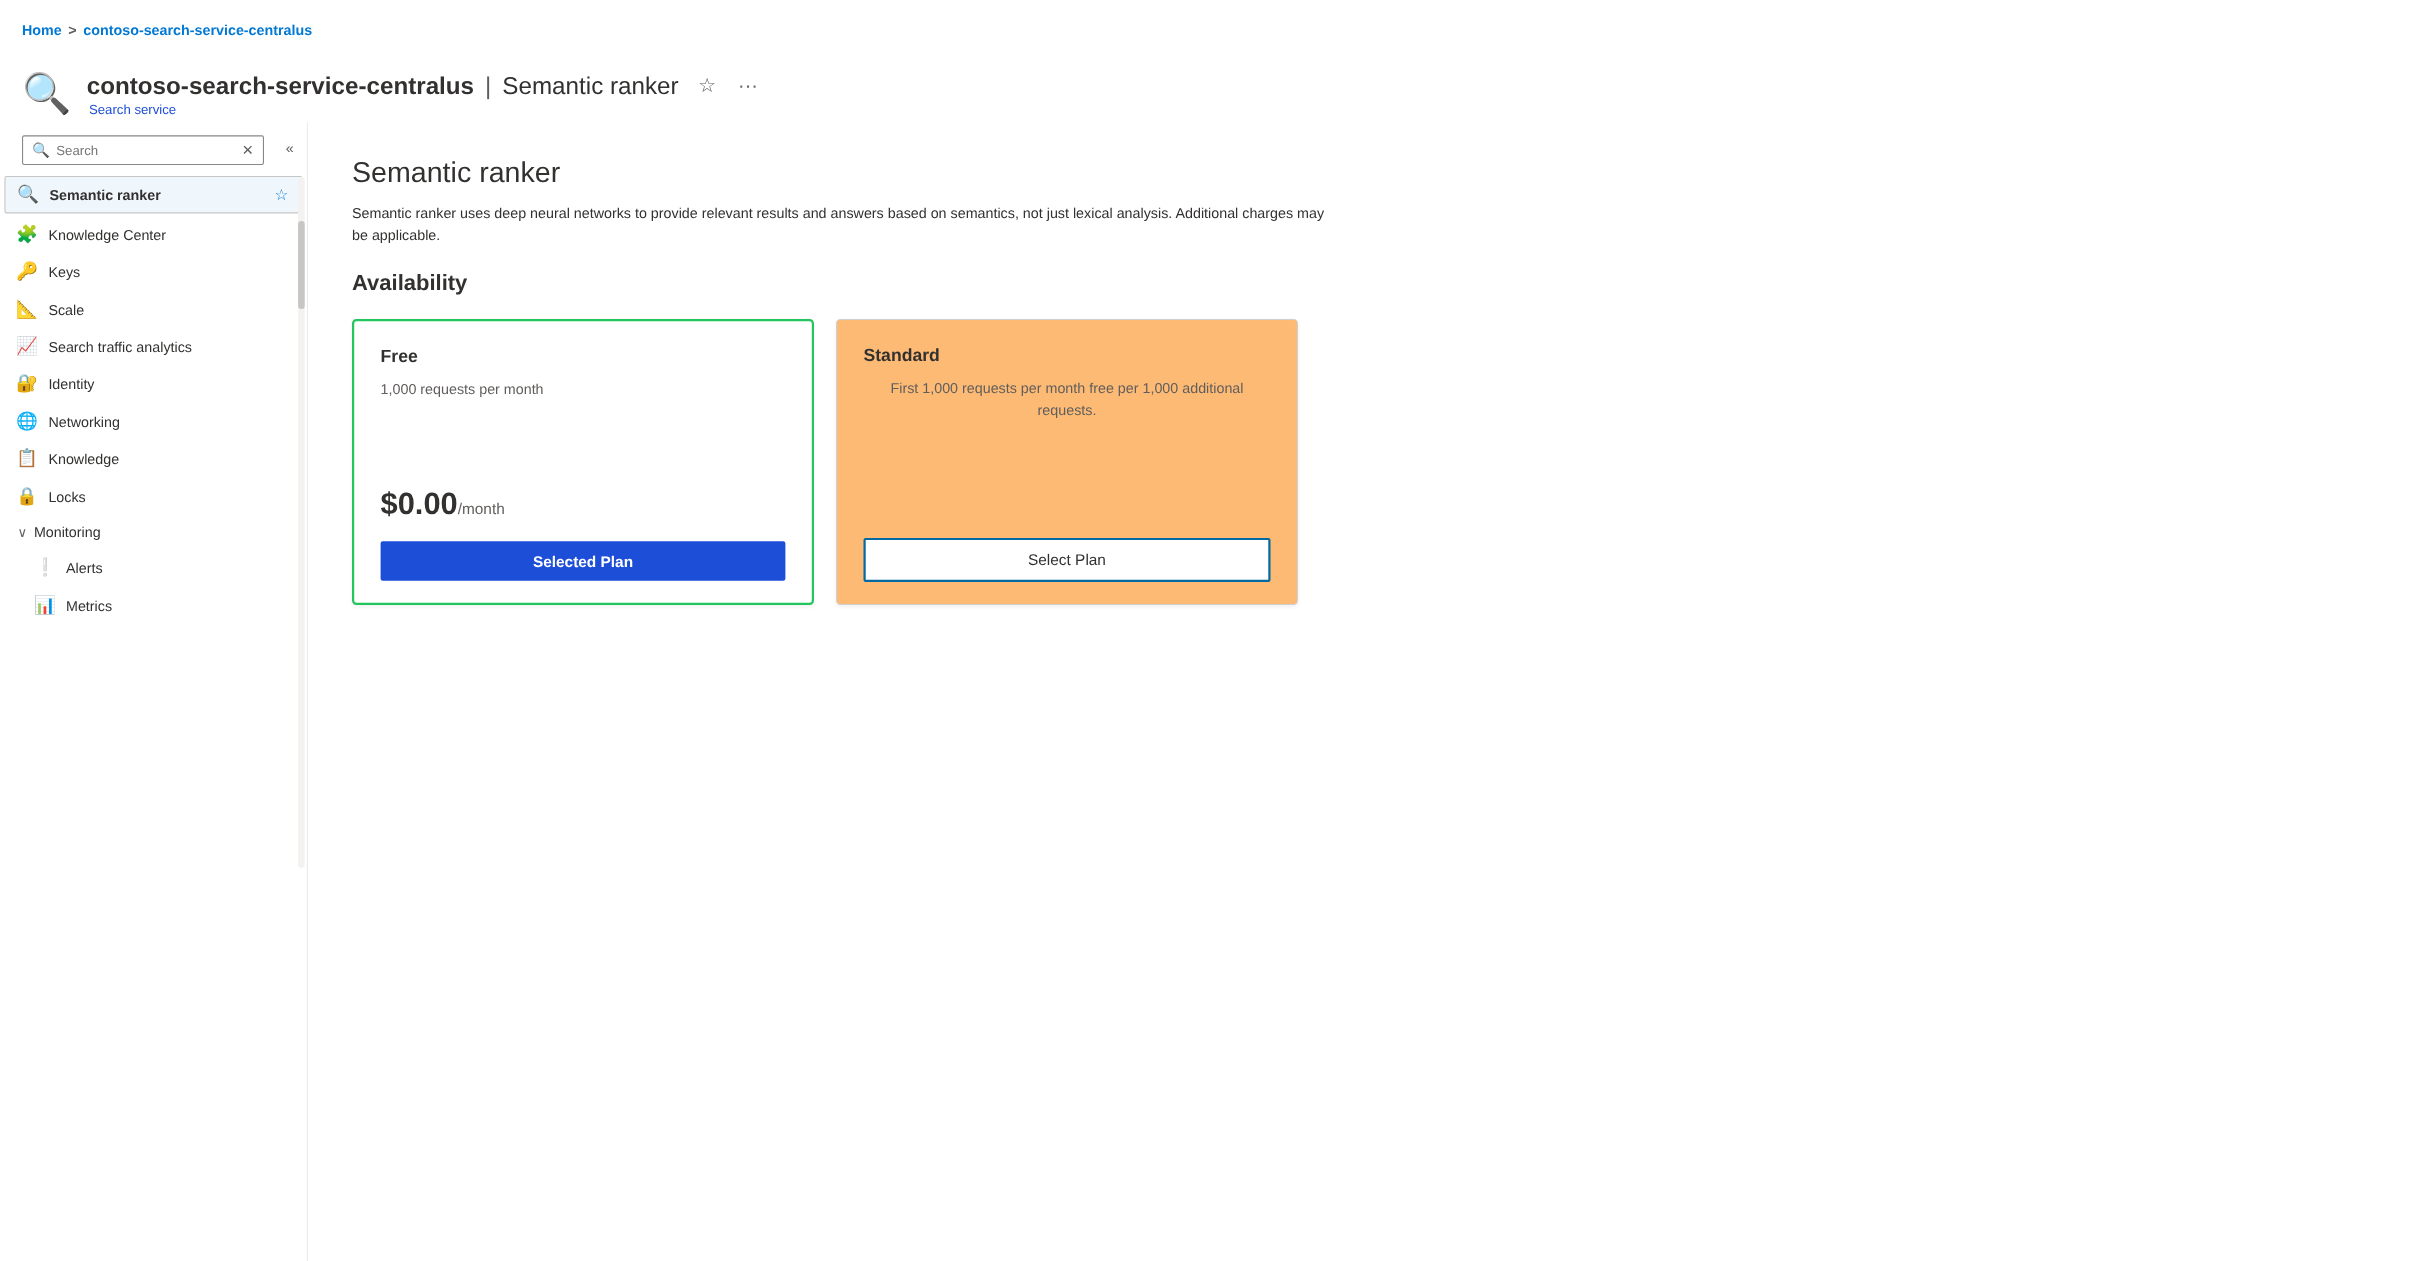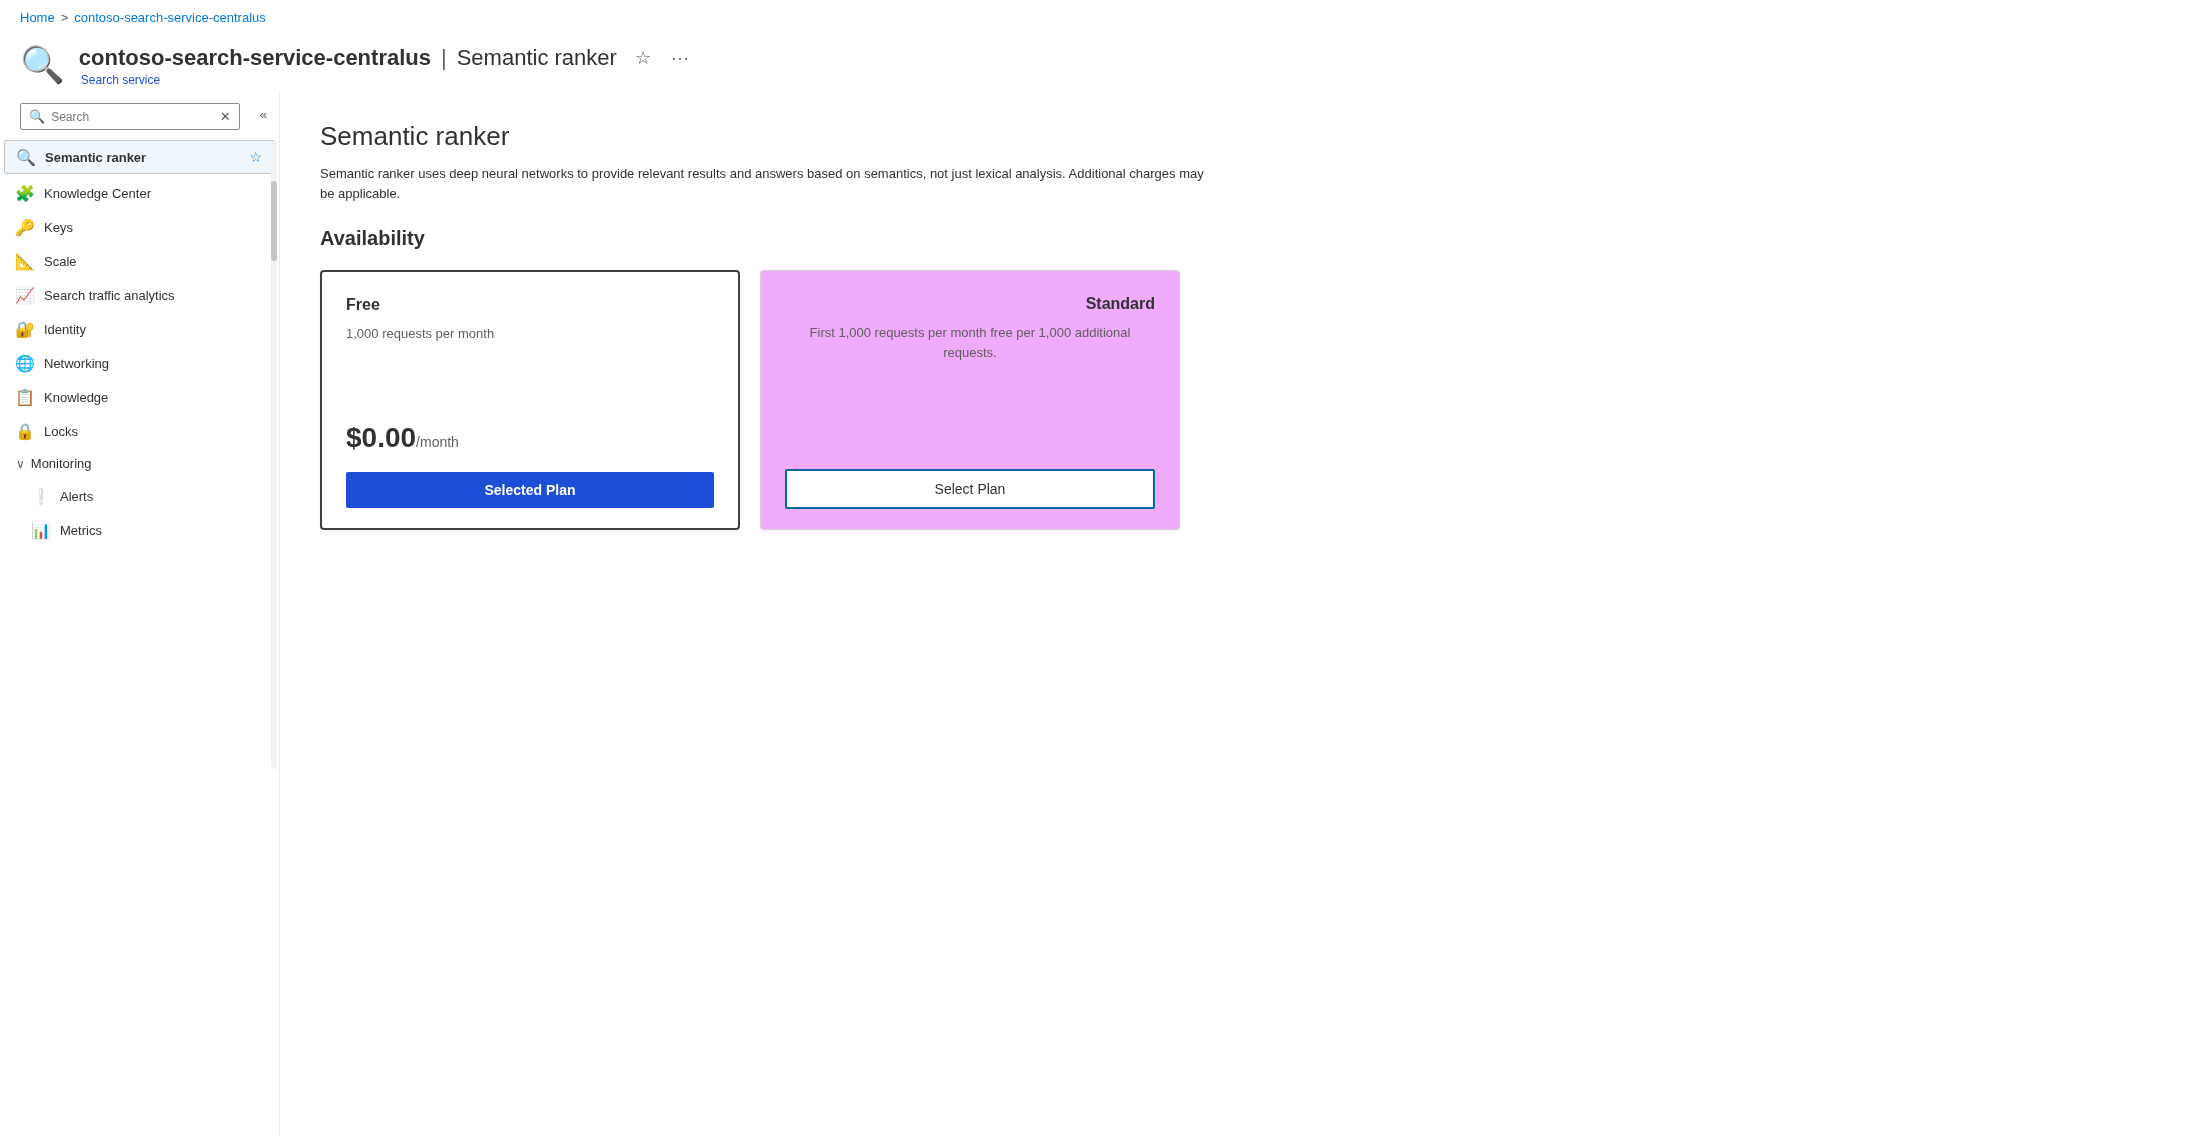--- a/index.html
+++ b/index.html
@@ -7,24 +7,25 @@
       font-family: 'Segoe UI', -apple-system, BlinkMacSystemFont, sans-serif;
       background: #fff;
       color: #323130;
       font-size: 14px;
     }
 
     
     .breadcrumb {
       display: flex;
       align-items: center;
-      padding: 10px 20px;
+      padding: 20px 20px;
       font-size: 13px;
       color: #0078d4;
       gap: 6px;
+      font-weight: bold;
     }
     .breadcrumb span { color: #605e5c; }
     .breadcrumb a { color: #0078d4; text-decoration: none; cursor: pointer; }
 
     
     .page-header {
       display: flex;
       align-items: center;
       padding: 8px 20px 4px 20px;
       gap: 14px;
@@ -228,21 +229,21 @@
       border: 1px solid #d2d0ce;
       border-radius: 4px;
       padding: 24px 24px 20px 24px;
       background: #fff;
       display: flex;
       flex-direction: column;
       gap: 10px;
       box-shadow: 0 1px 4px rgba(0,0,0,0.06);
     }
     .plan-card.selected {
-      border: 2px solid #404040;
+      border: 2px solid #22c55e;
     }
     .plan-card-name {
       font-size: 16px;
       font-weight: 700;
       color: #323130;
     }
     .plan-card-desc {
       font-size: 13px;
       color: #605e5c;
       line-height: 1.5;
@@ -279,22 +280,21 @@
       background: #fff;
       color: #323130;
       font-size: 14px;
       font-weight: 400;
       border: 2px solid #0369a1;
       border-radius: 2px;
       cursor: pointer;
       margin-top: 8px;
     }
     .plan-card.standard {
-      background: #f0abfc;
-      align-items: flex-end;
+      background: #fdba74;
     }
     .plan-card.standard .plan-card-desc {
       text-align: center;
     }
 
     
     .price-spacer { height: 16px; }
   </style>
 </head>
 <body>

